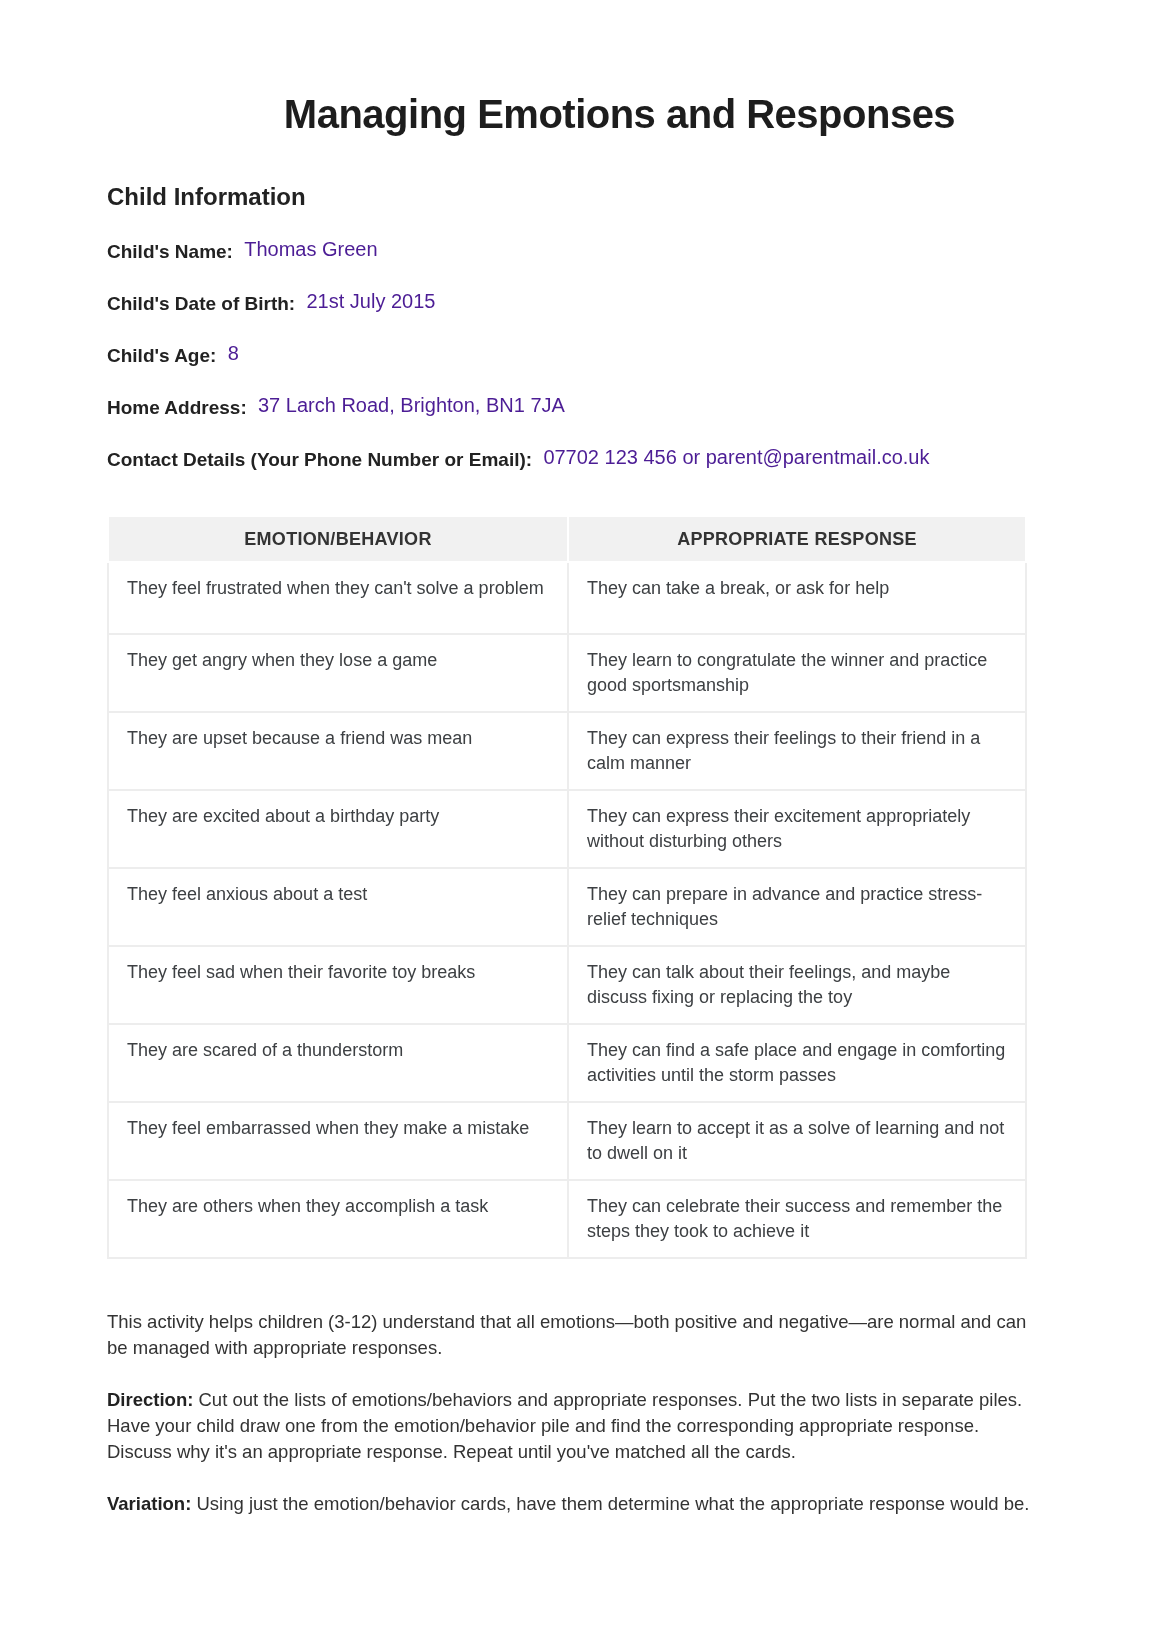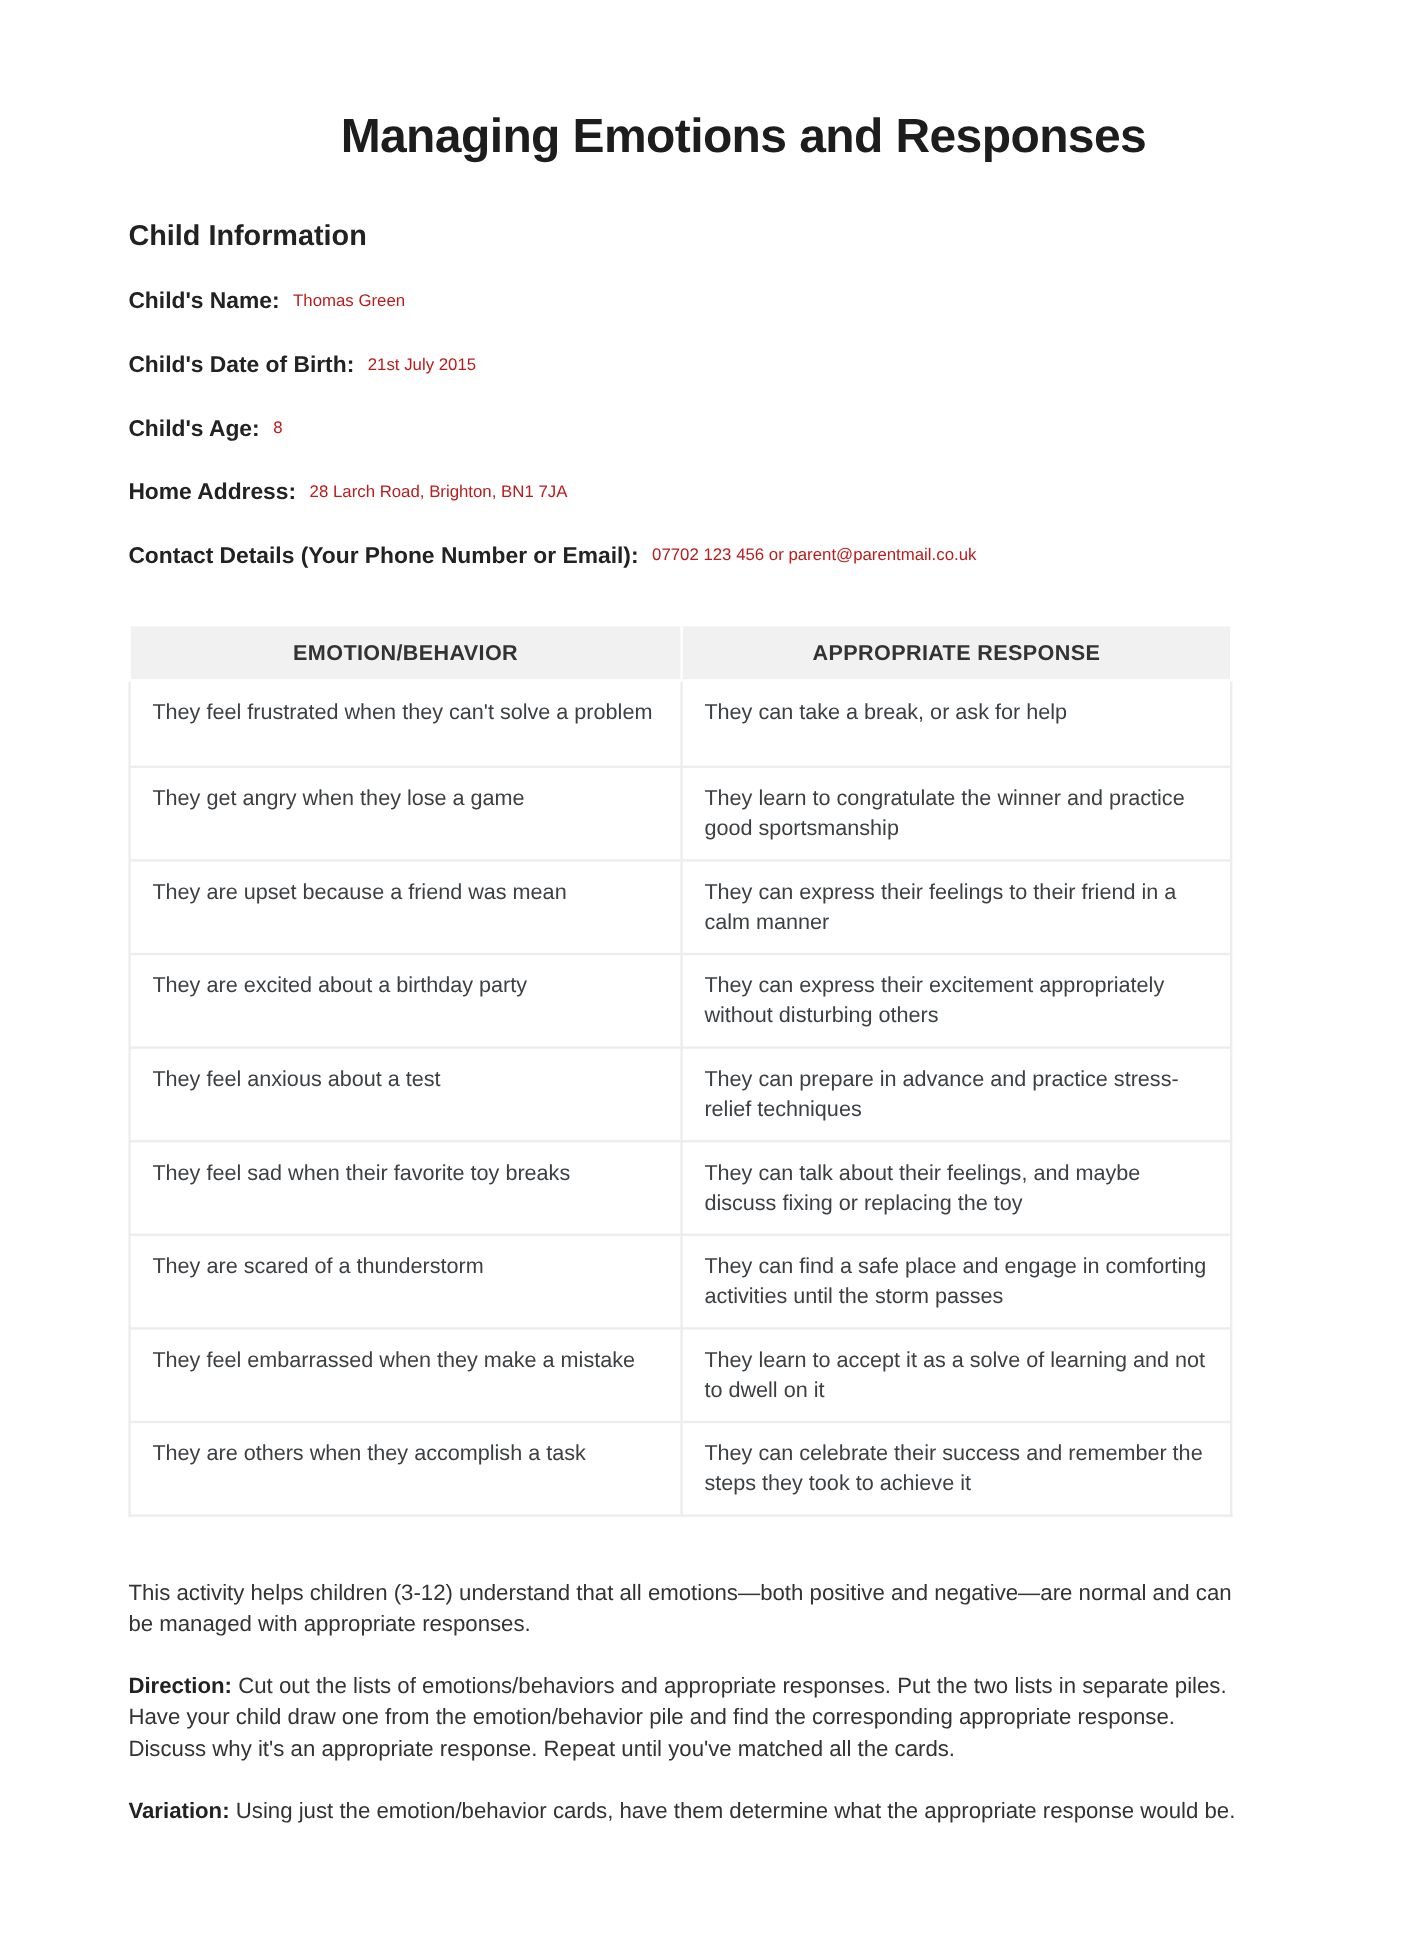--- a/index.html
+++ b/index.html
@@ -33,22 +33,22 @@
   .field-row {
     margin-top: 29px;
     font-size: 19px;
     line-height: 23px;
   }
   .field-label {
     font-weight: bold;
     color: #222222;
   }
   .field-value {
-    font-size: 14px;
-    color: #b91c1c;
+    font-size: 20px;
+    color: #4c1d95;
     position: relative;
     top: -2px;
     padding-left: 6px;
   }
   .emotion-table {
     margin-top: 44px;
     width: 918px;
     border-collapse: collapse;
     table-layout: fixed;
   }
@@ -110,21 +110,21 @@
     <span class="field-value">21st July 2015</span>
   </div>
 
   <div class="field-row">
     <span class="field-label">Child's Age:</span>
     <span class="field-value">8</span>
   </div>
 
   <div class="field-row">
     <span class="field-label">Home Address:</span>
-    <span class="field-value">28 Larch Road, Brighton, BN1 7JA</span>
+    <span class="field-value">37 Larch Road, Brighton, BN1 7JA</span>
   </div>
 
   <div class="field-row">
     <span class="field-label">Contact Details (Your Phone Number or Email):</span>
     <span class="field-value">07702 123 456 or parent@parentmail.co.uk</span>
   </div>
 
   <table class="emotion-table">
     <colgroup>
         <col class="col-emotion">

